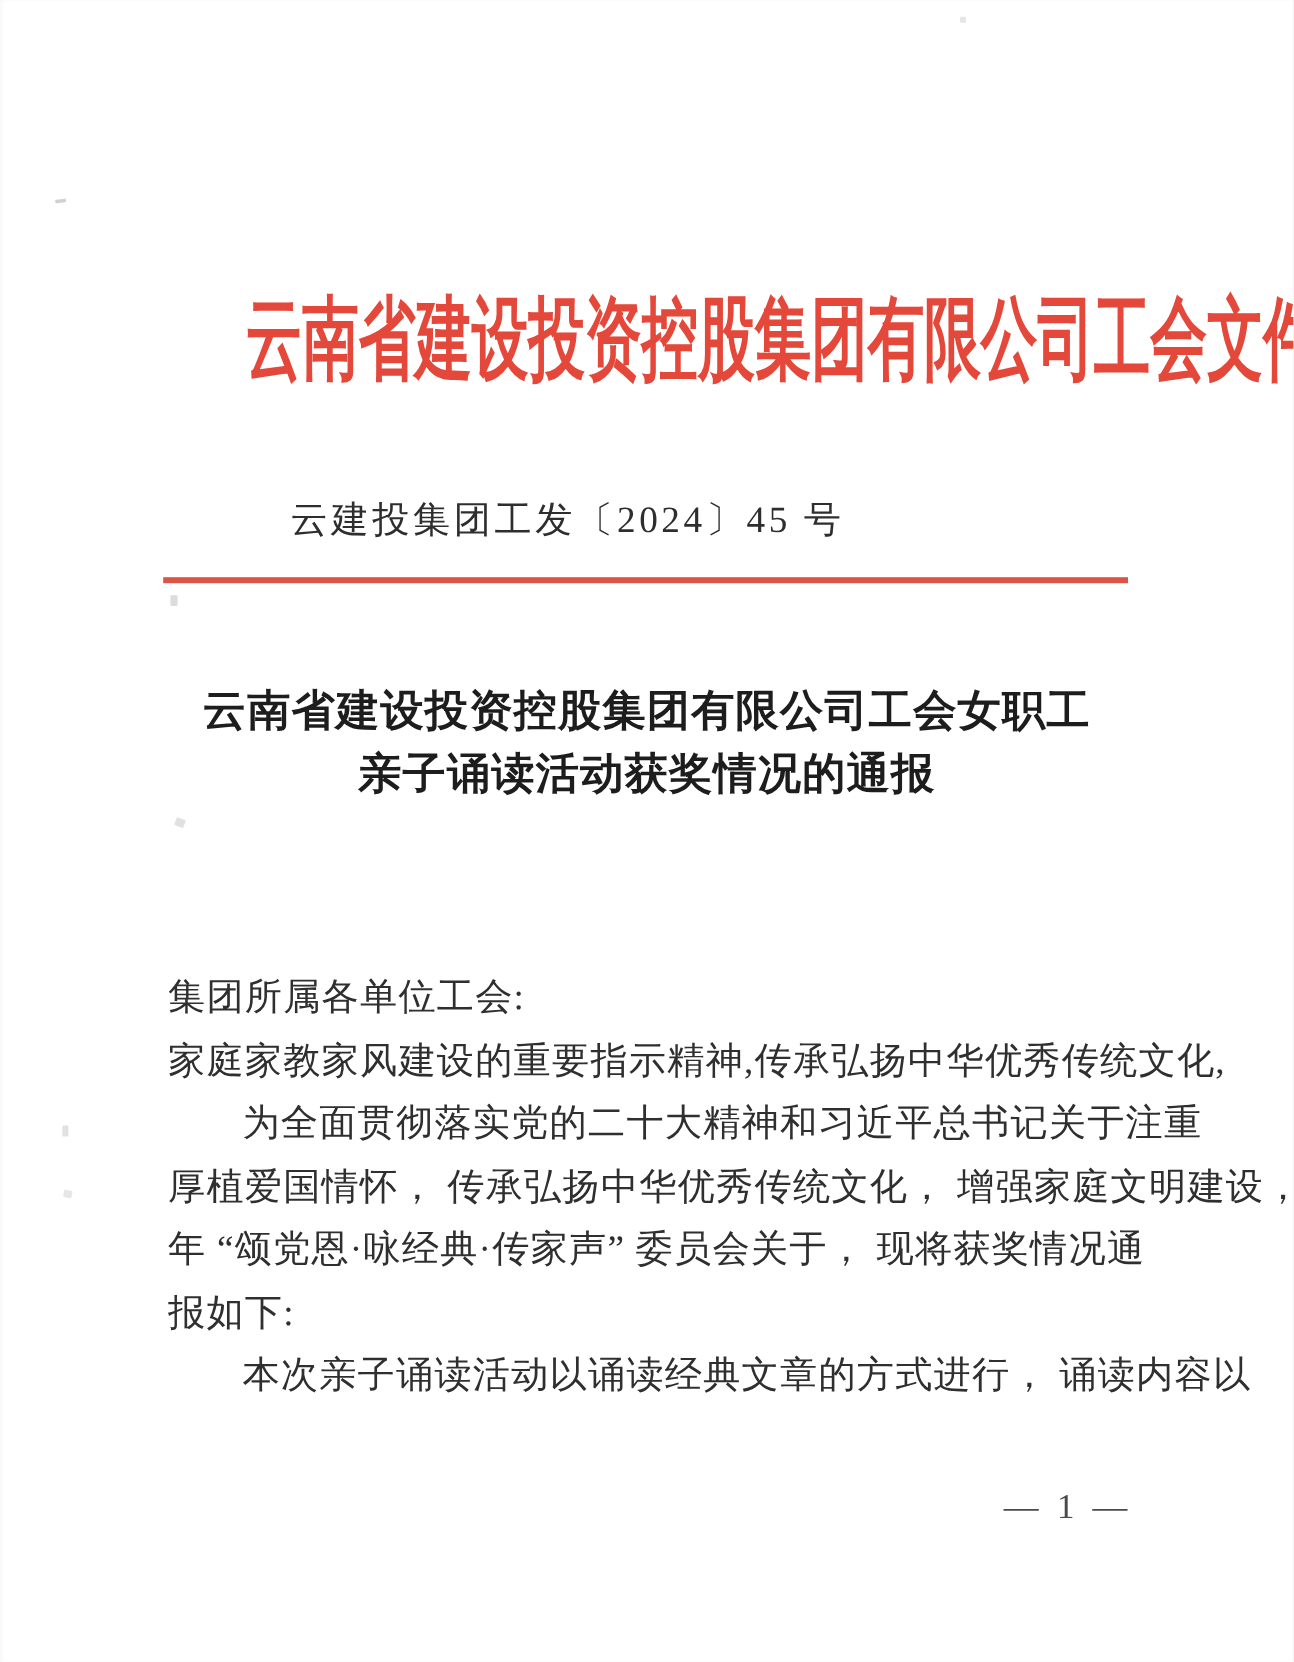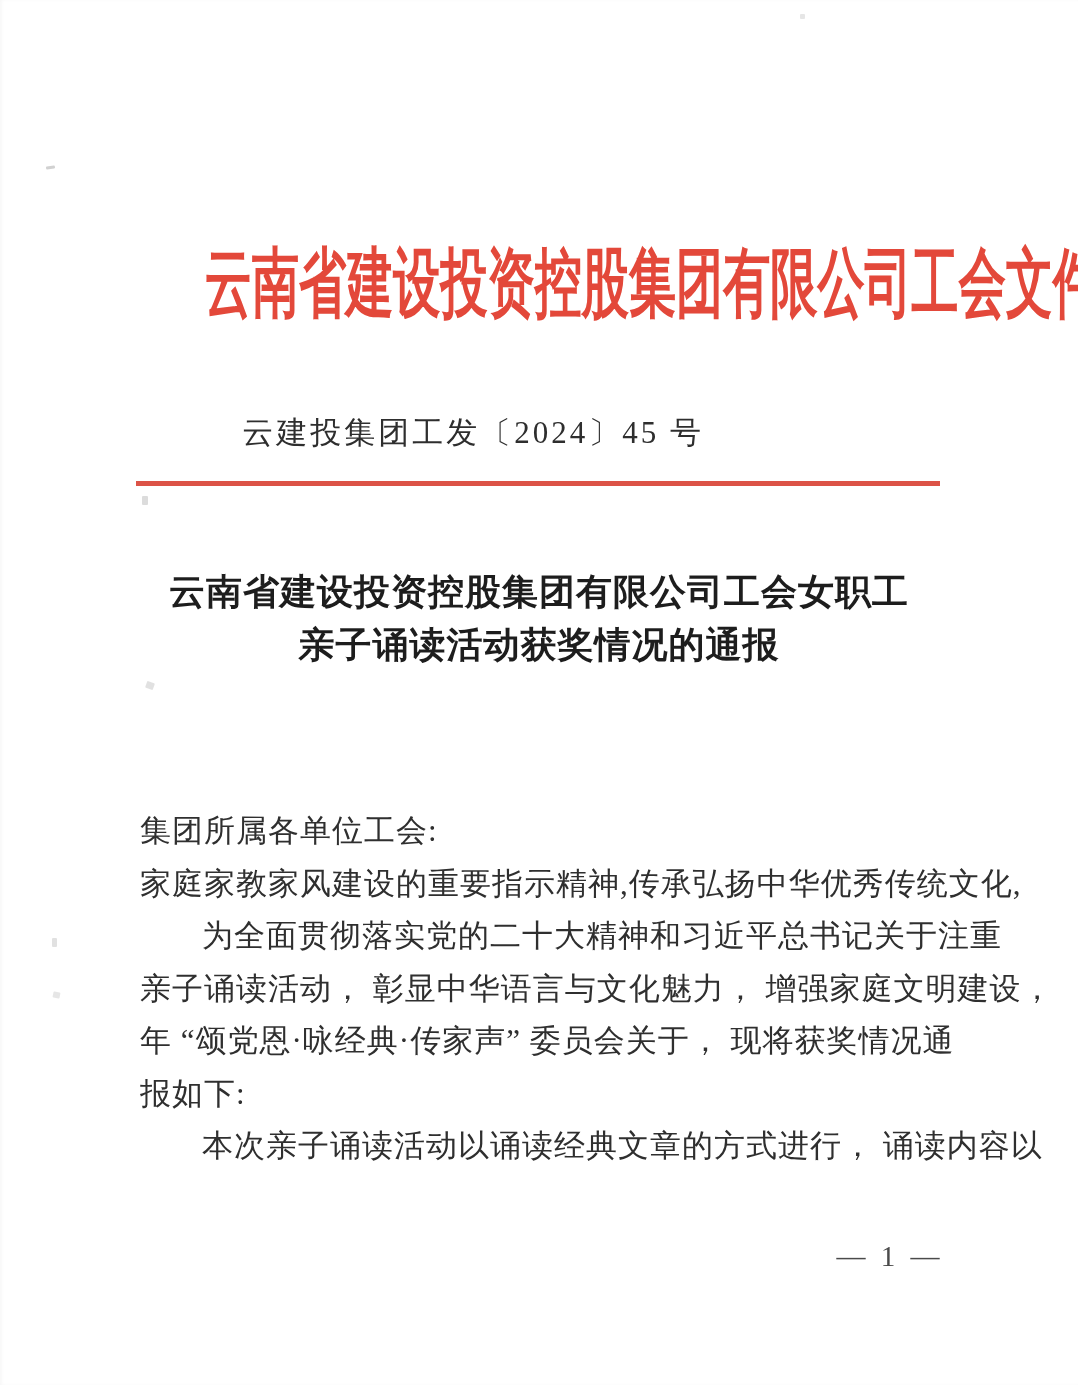--- a/index.html
+++ b/index.html
@@ -118,21 +118,21 @@
 
   <div class="doc-title" style="color: rgb(29, 29, 29);">
     <div class="title-line">云南省建设投资控股集团有限公司工会女职工</div>
     <div class="title-line">亲子诵读活动获奖情况的通报</div>
   </div>
 
   <div class="body-text" style="color: rgb(47, 47, 47);">
     <div class="body-line">集团所属各单位工会:</div>
     <div class="body-line">家庭家教家风建设的重要指示精神,传承弘扬中华优秀传统文化,</div>
     <div class="body-line indent">为全面贯彻落实党的二十大精神和习近平总书记关于注重</div>
-    <div class="body-line">亲子诵读活动， 彰显中华语言与文化魅力， 增强家庭文明建设，</div>
+    <div class="body-line">厚植爱国情怀， 传承弘扬中华优秀传统文化， 增强家庭文明建设，</div>
     <div class="body-line">年 “颂党恩·咏经典·传家声” 委员会关于， 现将获奖情况通</div>
     <div class="body-line">报如下:</div>
     <div class="body-line indent">本次亲子诵读活动以诵读经典文章的方式进行， 诵读内容以</div>
   </div>
 
   <div class="page-number">— 1 —</div>
 
   <div class="speck s1"></div>
   <div class="speck s2"></div>
   <div class="speck s3"></div>

